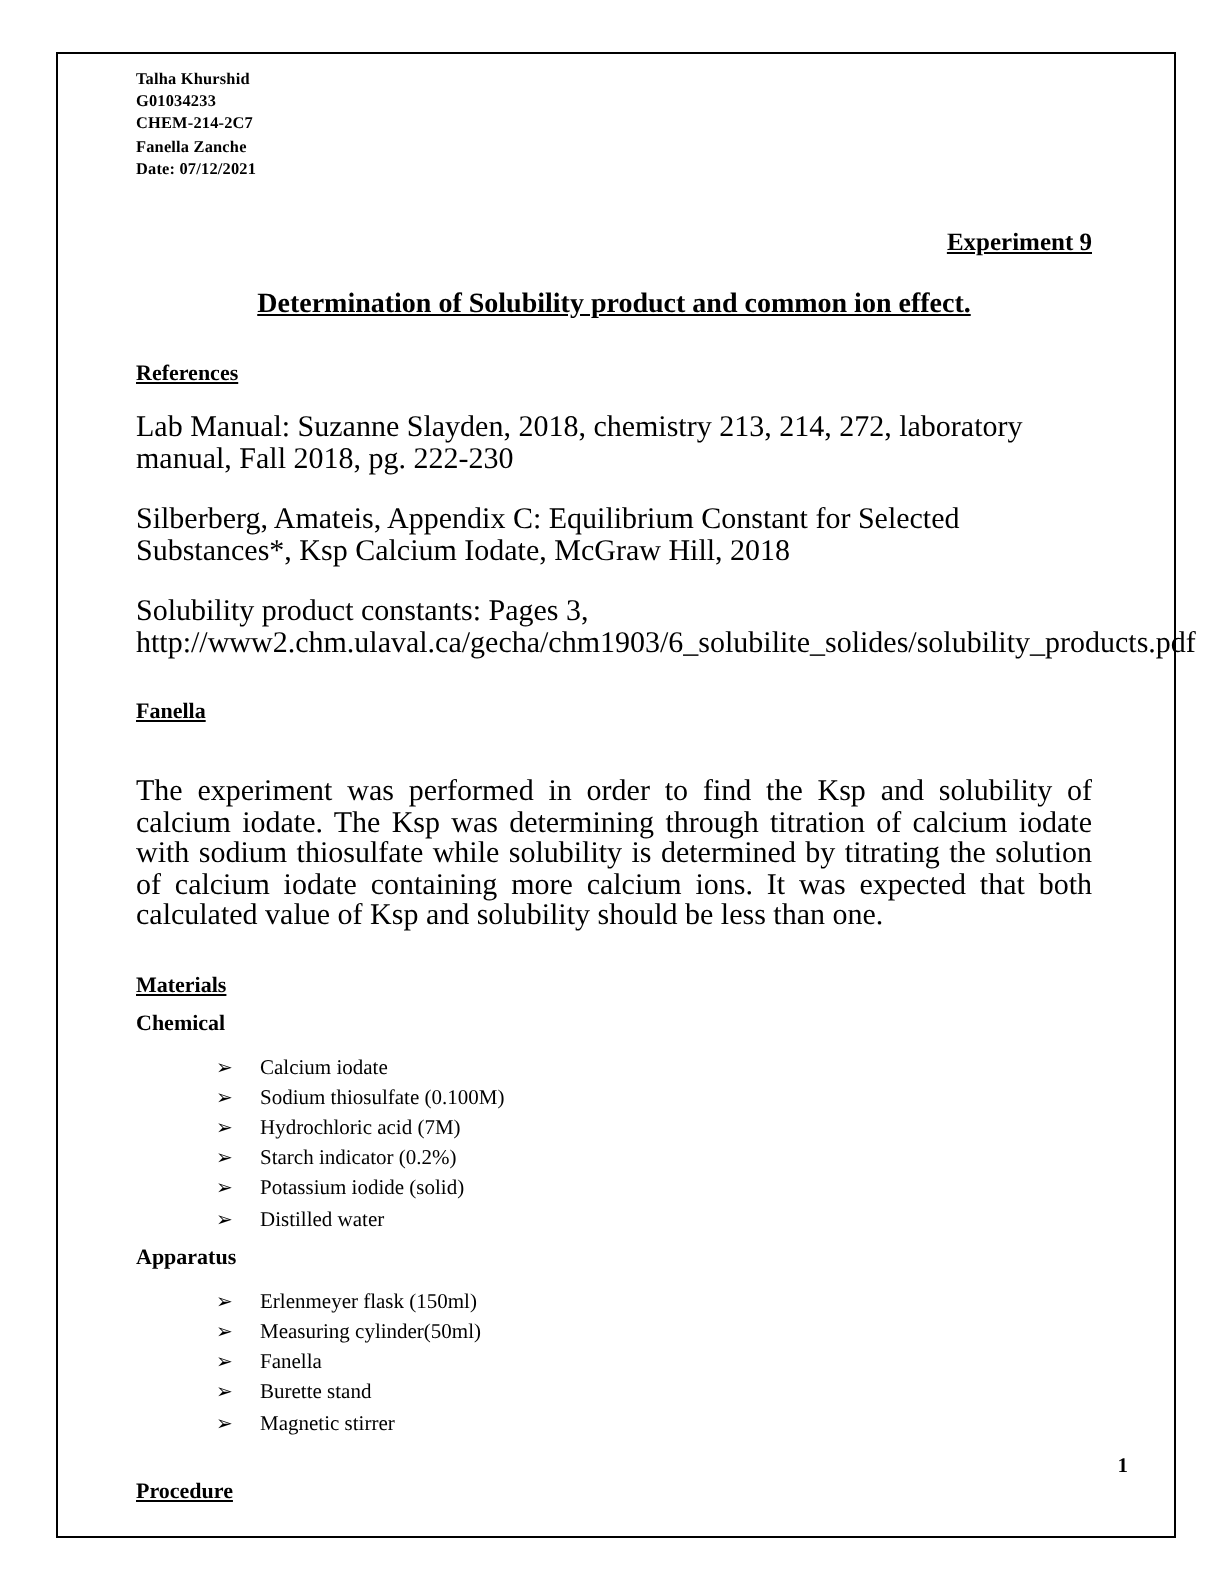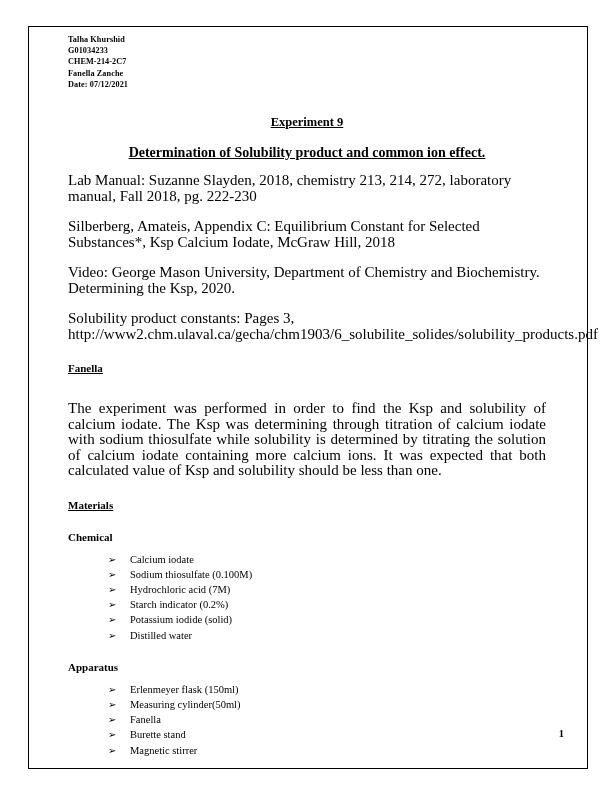--- a/index.html
+++ b/index.html
@@ -48,21 +48,21 @@
     font-weight: bold;
     font-size: 8.2px;
     line-height: 11.2px;
     letter-spacing: 0.1px;
     margin: 0 0 0 0;
   }
   .doc-header div { white-space: pre; }
 
   
   .title-block {
-    text-align: center;
+    text-align: right;
     margin-top: 22px;
   }
   .title-main {
     font-weight: bold;
     font-size: 12.5px;
     line-height: 16px;
     text-decoration: underline;
     display: inline-block;
   }
   .title-sub-wrap {
@@ -86,21 +86,21 @@
     display: inline-block;
   }
   .section-heading-row { margin-top: 16px; }
 
   .sub-heading {
     font-weight: bold;
     font-size: 11px;
     line-height: 14px;
     display: inline-block;
   }
-  .sub-heading-row { margin-top: 14px; text-decoration: underline; }
+  .sub-heading-row { margin-top: 1px; text-decoration: underline; }
 
   
   .para {
     font-size: 15px;
     line-height: 15.5px;
     margin-top: 12px;
     text-align: left;
   }
   .para.justify { text-align: justify; margin-top: 25px; }
   .url-line { white-space: nowrap; }
@@ -154,24 +154,26 @@
       <div>Date: 07/12/2021</div>
     </div>
 
     <div class="title-block">
       <span class="title-main">Experiment 9</span>
     </div>
     <div class="title-sub-wrap">
       <span class="title-sub">Determination of Solubility product and common ion effect.</span>
     </div>
 
+    <div class="section-heading-row">
+      <span class="section-heading">References</span>
+    </div>
 
     <p class="para">Lab Manual: Suzanne Slayden, 2018, chemistry 213, 214, 272, laboratory manual, Fall 2018, pg. 222-230</p>
     <p class="para">Silberberg, Amateis, Appendix C: Equilibrium Constant for Selected Substances*, Ksp Calcium Iodate, McGraw Hill, 2018</p>
-    <p class="para">Video: George Mason University, Department of Chemistry and Biochemistry. Determining the Ksp, 2020.</p>
 
     <p class="para">
       <span>Solubility product constants: Pages 3,</span><br>
       <span class="url-line">http://www2.chm.ulaval.ca/gecha/chm1903/6_solubilite_solides/solubility_products.pdf</span>
     </p>
 
     <div class="section-heading-row">
       <span class="section-heading">Fanella</span>
     </div>
     <p class="para justify">The experiment was performed in order to find the Ksp and solubility of calcium iodate. The Ksp was determining through titration of calcium iodate with sodium thiosulfate while solubility is determined by titrating the solution of calcium iodate containing more calcium ions. It was expected that both calculated value of Ksp and solubility should be less than one.</p>
@@ -198,18 +200,21 @@
     </div>
 
     <ul class="arrow-list">
       <li><span class="bullet-glyph">➢</span><span>Erlenmeyer flask (150ml)</span></li>
       <li><span class="bullet-glyph">➢</span><span>Measuring cylinder(50ml)</span></li>
       <li><span class="bullet-glyph">➢</span><span>Fanella</span></li>
       <li><span class="bullet-glyph">➢</span><span>Burette stand</span></li>
       <li><span class="bullet-glyph">➢</span><span>Magnetic stirrer</span></li>
     </ul>
 
+    <div class="section-heading-row">
+      <span class="section-heading">Procedure</span>
+    </div>
 
   </div>
 
   <div class="page-number">1</div>
 
 </div>
 
 </body></html>

